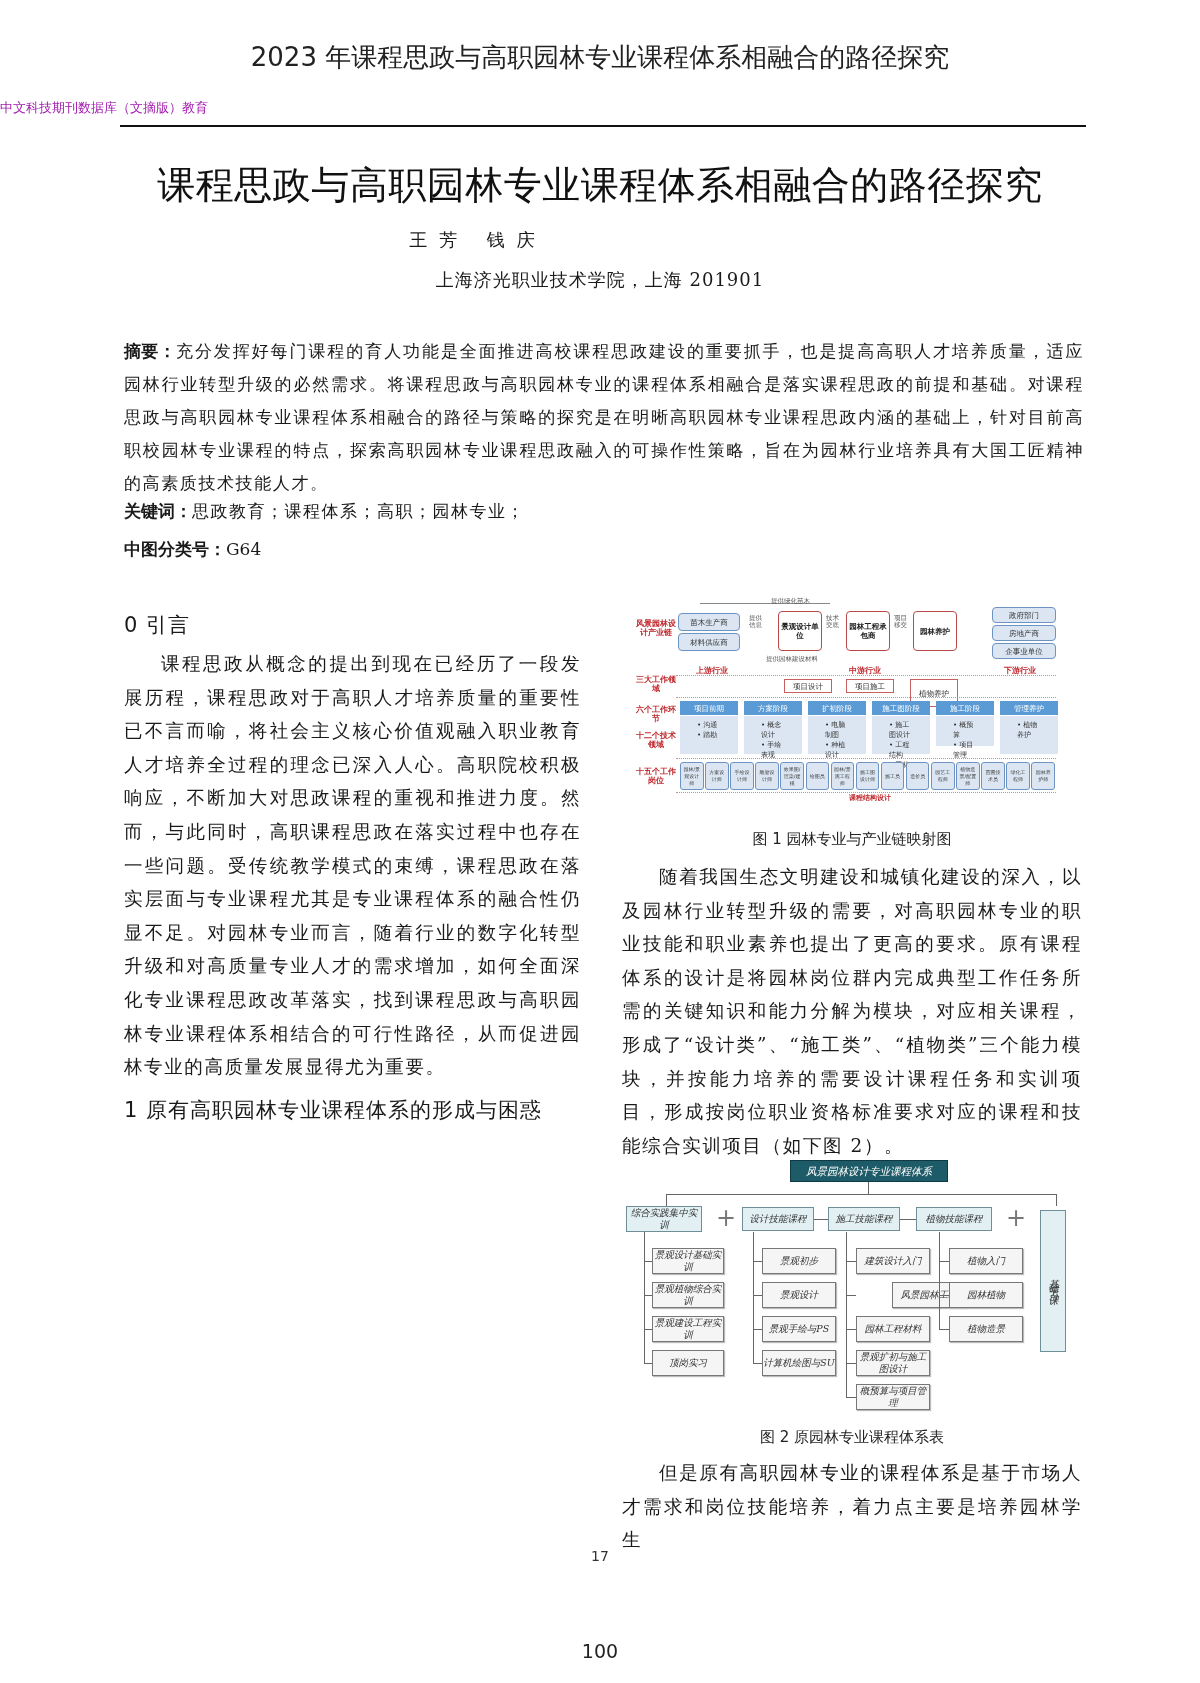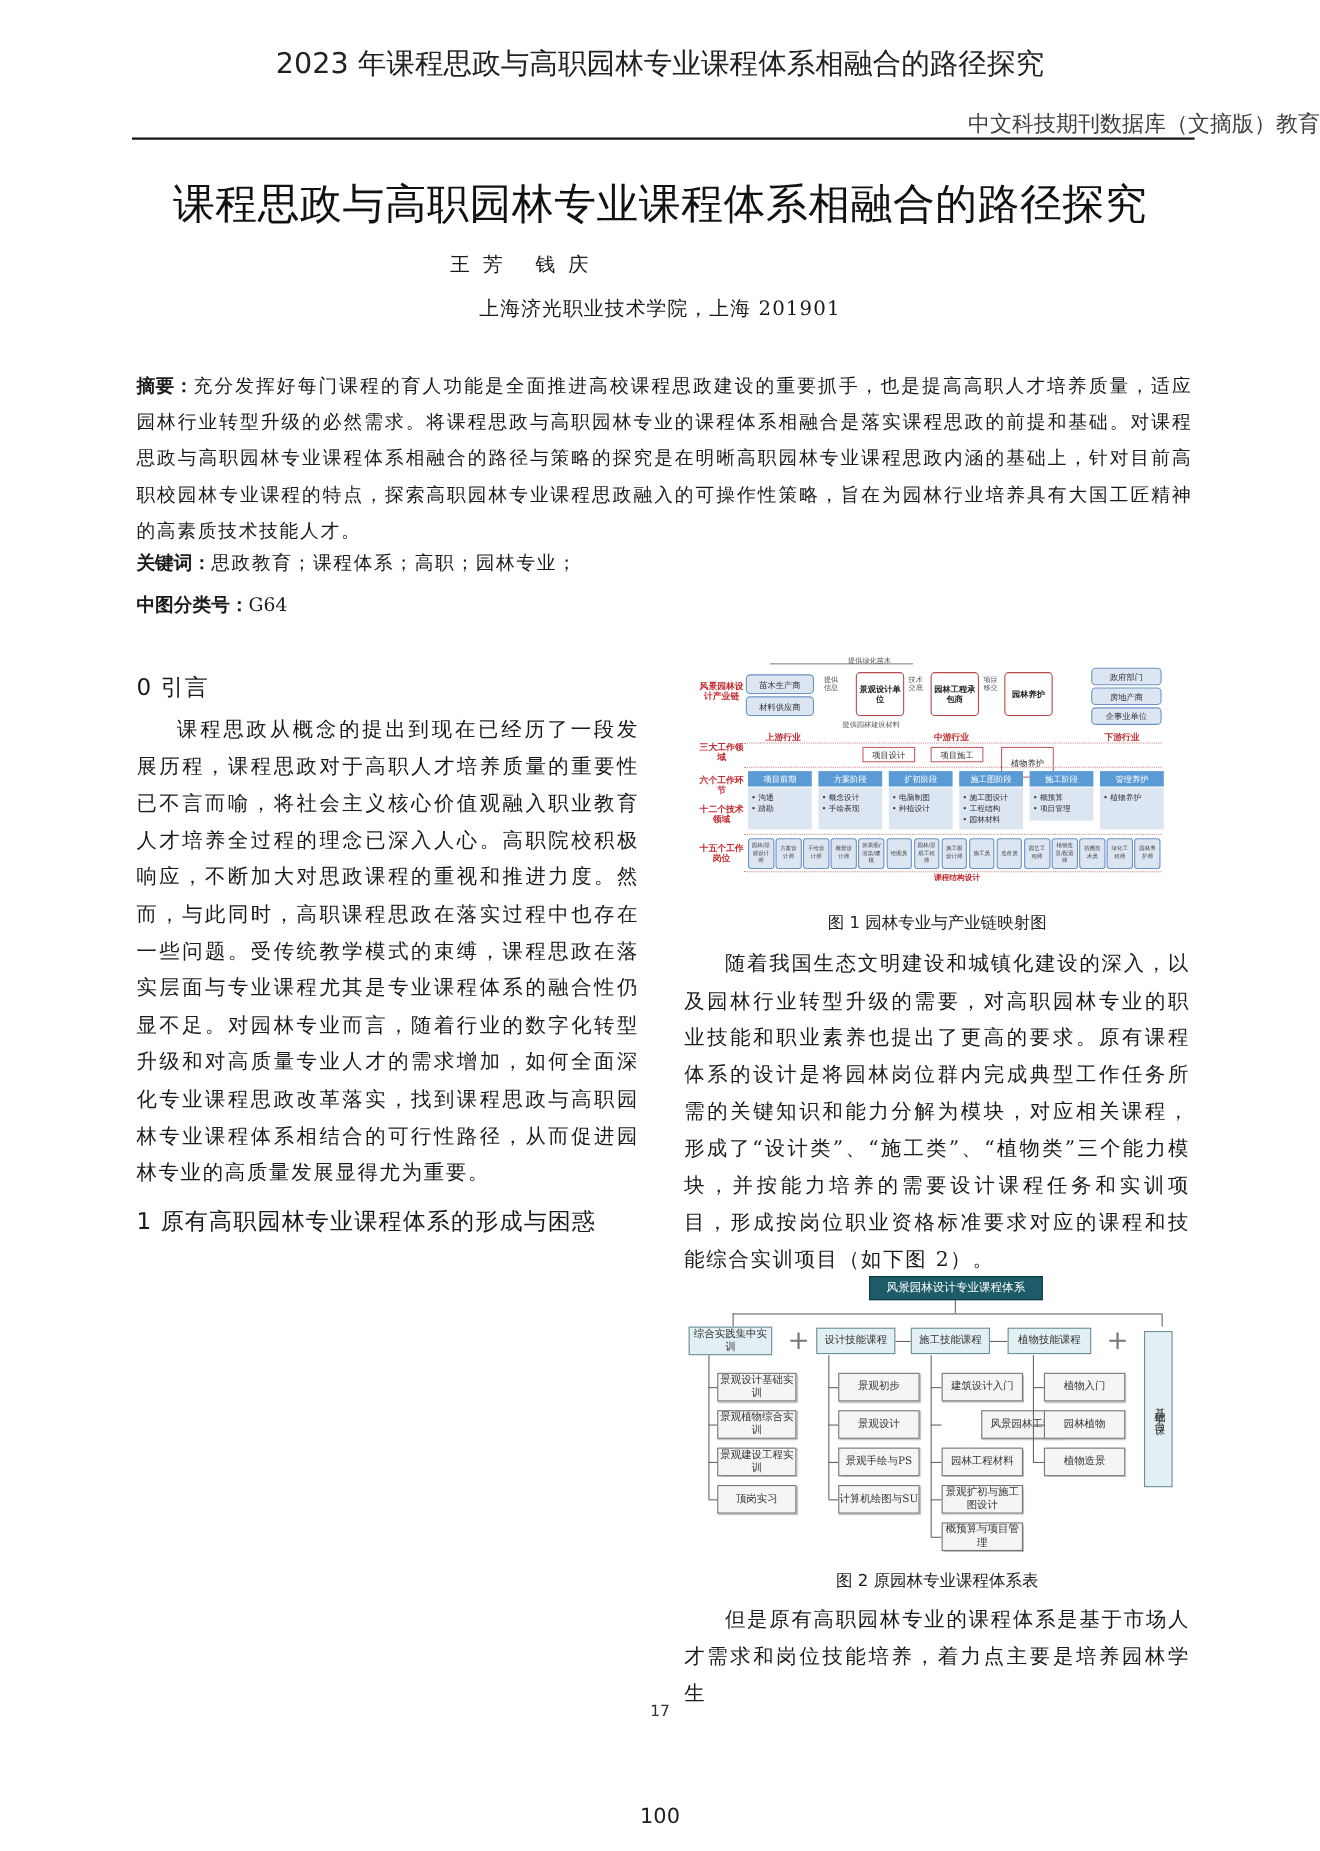--- a/index.html
+++ b/index.html
@@ -1,22 +1,22 @@
 <!DOCTYPE html>
 <html><head>
 <meta charset="utf-8">
 <style>
   * { box-sizing: border-box; margin: 0; padding: 0; }
   html, body { width: 1200px; height: 1683px; background: #ffffff; overflow: hidden; }
   body { position: relative; color: #1a1a1a; font-family: "DejaVu Serif", "Liberation Serif", serif; }
 
   .running-title { position: absolute; left: 0; top: 40px; width: 1200px; text-align: center;
     font-family: "DejaVu Sans", "Liberation Sans", sans-serif; font-size: 26px; color: #222; }
-  .journal-name { position: absolute; left: 0; top: 99px; width: 1200px; text-align: right;
-    font-family: "DejaVu Sans", "Liberation Sans", sans-serif; font-size: 20px; color: #404040; }
+  .journal-name { position: absolute; left: 0; top: 99px; width: 1200px; text-align: left;
+    font-family: "DejaVu Sans", "Liberation Sans", sans-serif; font-size: 13px; color: #a21caf; }
   .header-rule { position: absolute; left: 120px; top: 125px; width: 966px; height: 2px; background: #111; }
 
   .main-title { position: absolute; left: 0; top: 160px; width: 1200px; text-align: center;
     font-family: "DejaVu Sans", "Liberation Sans", sans-serif; font-size: 38px; color: #111; letter-spacing: 0.5px; }
   .authors { position: absolute; left: 0; top: 228px; width: 956px; text-align: center; font-size: 18px; letter-spacing: 12px; }
   .affiliation { position: absolute; left: 0; top: 268px; width: 1200px; text-align: center; font-size: 18px; letter-spacing: 1px; }
 
   .abstract { position: absolute; left: 124px; top: 335px; width: 960px; font-size: 17px; line-height: 33px; letter-spacing: 1.6px; text-align: justify; }
   .label-bold { font-family: "DejaVu Sans", "Liberation Sans", sans-serif; font-weight: bold; letter-spacing: 0; }
   .keywords { position: absolute; left: 124px; top: 500px; font-size: 17px; letter-spacing: 1.5px; }
@@ -34,30 +34,30 @@
 
   
   .fig1 { position: absolute; left: 636px; top: 595px; width: 420px; height: 205px; }
   .fig1 .rowlabel { position: absolute; left: 0; width: 40px; color: #c0282d; font-size: 8px; font-weight: bold; text-align: center; line-height: 9px;
     font-family: "DejaVu Sans", "Liberation Sans", sans-serif; }
   .fig1 .box { position: absolute; font-family: "DejaVu Sans", "Liberation Sans", sans-serif; font-size: 7.5px; text-align: center; display: flex; align-items: center; justify-content: center; line-height: 9px; }
   .fig1 .bluebox { background: #dbe6f2; border: 1px solid #6d93c3; border-radius: 4px; color: #333; }
   .fig1 .redbox { background: #fff; border: 1.5px solid #b84a4a; border-radius: 4px; color: #222; font-weight: bold; }
   .fig1 .redbox-thin { background: #fff; border: 1px solid #c96060; color: #333; }
   .fig1 .stage-head { background: #5b9bd5; color: #fff; }
-  .fig1 .stage-body { background: #dce6f2; color: #333; text-align: center; align-items: flex-start; justify-content: flex-start; padding: 4px 3px; flex-direction: column; font-size: 7px; line-height: 10px; }
+  .fig1 .stage-body { background: #dce6f2; color: #333; text-align: left; align-items: flex-start; justify-content: flex-start; padding: 4px 17px; flex-direction: column; font-size: 7px; line-height: 10px; }
   .fig1 .job { background: #dbe6f2; border: 1px solid #6d93c3; border-radius: 3px; color: #444; font-size: 5px; line-height: 7px; padding: 1px; }
   .fig1 .dots { position: absolute; left: 40px; width: 380px; border-top: 1px dotted #c89090; }
   .fig1 .redlabel { position: absolute; color: #c0282d; font-size: 8px; font-weight: bold; font-family: "DejaVu Sans", "Liberation Sans", sans-serif; }
   .fig1 .smalltxt { position: absolute; color: #555; font-size: 6.5px; font-family: "DejaVu Sans", "Liberation Sans", sans-serif; line-height: 7px; }
   .fig1 .line { position: absolute; background: #888; }
 
   
   .fig2 { position: absolute; left: 626px; top: 1158px; width: 450px; height: 250px; }
-  .fig2 .box { position: absolute; font-size: 9.5px; text-align: center; display: flex; align-items: center; justify-content: center; line-height: 12px; color: #333; }
+  .fig2 .box { position: absolute; font-size: 9.5px; text-align: center; display: flex; align-items: center; justify-content: center; line-height: 12px; color: #333; font-style: italic; }
   .fig2 .top { background: #1e5b68; color: #fff; border: 1px solid #0f3a44; font-size: 10.5px; }
   .fig2 .cat { background: #e3f0f3; border: 1px solid #6f8f98; }
   .fig2 .item { background: #f5f5f5; border: 1px solid #777; box-shadow: 1px 1px 1px #bbb; }
   .fig2 .base { background: #e3f0f3; border: 1px solid #6f8f98; writing-mode: vertical-rl; letter-spacing: 4px; font-size: 10px; }
   .fig2 .ln { position: absolute; background: #666; }
   .fig2 .plus { position: absolute; font-size: 24px; color: #777; font-family: "DejaVu Sans", "Liberation Sans", sans-serif; line-height: 24px; }
 
   .page-num-inner { position: absolute; left: 0; top: 1548px; width: 1200px; text-align: center; font-family: "DejaVu Sans", "Liberation Sans", sans-serif; font-size: 14px; color: #333; }
   .page-num-outer { position: absolute; left: 0; top: 1640px; width: 1200px; text-align: center; font-family: "DejaVu Sans", "Liberation Sans", sans-serif; font-size: 19px; color: #222; }
 </style>

